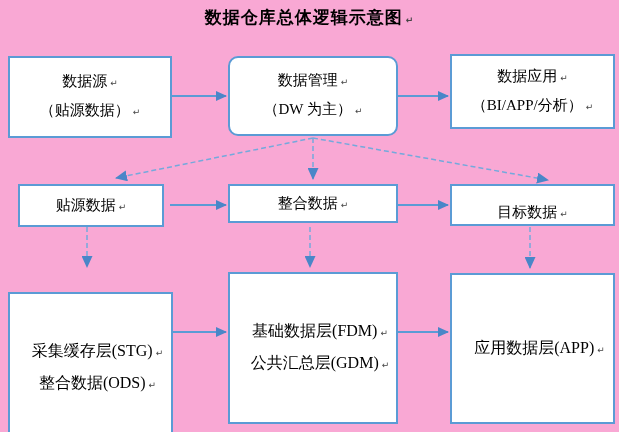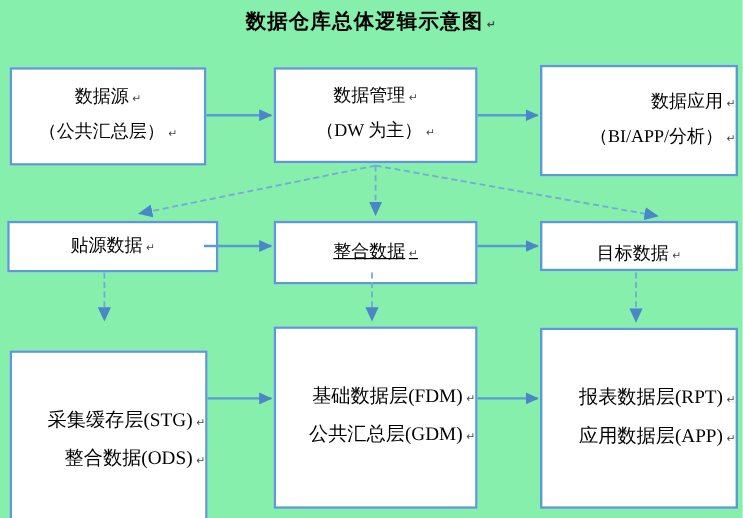--- a/index.html
+++ b/index.html
@@ -1,38 +1,38 @@
 <!DOCTYPE html>
 <html><head>
 <meta charset="utf-8">
 <style>
   html,body{margin:0;padding:0;background:#ffffff;}
   #canvas{
     position:relative;
     width:619px;height:432px;
-    background:#86efac;
+    background:#f9a8d4;
     font-family:"Liberation Serif","DejaVu Serif",serif;
     color:#000000;
     overflow:hidden;
   }
   .title{
     position:absolute;top:6px;left:0;width:619px;
     text-align:center;font-weight:bold;font-size:17px;
     letter-spacing:1px;
   }
   .box{
     position:absolute;
     border:2px solid #5b9bd5;
     background:#ffffff;
     box-sizing:border-box;
     display:flex;flex-direction:column;justify-content:center;
   }
   .box .line{white-space:nowrap;}
   .center .line{text-align:center;}
-  .left .line{text-align:right;padding-left:14px;}
+  .left .line{text-align:center;padding-left:14px;}
   .r1 .line{font-size:15px;line-height:27px;}
   .r2 .line{font-size:15px;line-height:20px;}
   .r3 .line{font-size:16px;line-height:29px;}
   .ret{
     font-size:9px;color:#444;margin-left:3px;
     font-family:"DejaVu Sans",sans-serif;
     vertical-align:baseline;
   }
   svg.overlay{
     position:absolute;top:0;left:0;
@@ -41,57 +41,56 @@
 </style>
 </head>
 <body>
 
 <div id="canvas">
 
   <div class="title"><span>数据仓库总体逻辑示意图</span><span class="ret">↵</span></div>
 
   <div class="box center r1" style="left:8px;top:56px;width:164px;height:82px;">
     <div class="line"><span>数据源</span><span class="ret">↵</span></div>
-    <div class="line"><span>（公共汇总层）</span><span class="ret">↵</span></div>
+    <div class="line"><span>（贴源数据）</span><span class="ret">↵</span></div>
   </div>
 
-  <div class="box center r1" style="left:228px;top:56px;width:170px;height:80px;">
+  <div class="box center r1" style="left:228px;top:56px;width:170px;height:80px;border-radius:10px;">
     <div class="line"><span>数据管理</span><span class="ret">↵</span></div>
     <div class="line"><span>（DW 为主）</span><span class="ret">↵</span></div>
   </div>
 
-  <div class="box center r1" style="left:450px;top:54px;width:165px;height:93px;align-items:flex-end;">
+  <div class="box center r1" style="left:450px;top:54px;width:165px;height:75px;">
     <div class="line"><span>数据应用</span><span class="ret">↵</span></div>
     <div class="line"><span>（BI/APP/分析）</span><span class="ret">↵</span></div>
   </div>
 
-  <div class="box center r2" style="left:6px;top:184px;width:176px;height:43px;">
+  <div class="box center r2" style="left:18px;top:184px;width:146px;height:43px;">
     <div class="line"><span>贴源数据</span><span class="ret">↵</span></div>
   </div>
 
-  <div class="box center r2" style="left:228px;top:184px;width:170px;height:53px;text-decoration:underline;">
+  <div class="box center r2" style="left:228px;top:184px;width:170px;height:39px;">
     <div class="line"><span>整合数据</span><span class="ret">↵</span></div>
   </div>
 
   <div class="box center r2" style="left:450px;top:184px;width:165px;height:42px;justify-content:flex-end;">
     <div class="line"><span>目标数据</span><span class="ret">↵</span></div>
   </div>
 
   <div class="box left r3" style="left:8px;top:272px;width:165px;height:152px;margin-top:20px;">
     <div class="line"><span>采集缓存层(STG)</span><span class="ret">↵</span></div>
     <div class="line"><span>整合数据(ODS)</span><span class="ret">↵</span></div>
   </div>
 
   <div class="box left r3" style="left:228px;top:272px;width:170px;height:152px;">
     <div class="line"><span>基础数据层(FDM)</span><span class="ret">↵</span></div>
     <div class="line"><span>公共汇总层(GDM)</span><span class="ret">↵</span></div>
   </div>
 
   <div class="box left r3" style="left:450px;top:273px;width:165px;height:151px;">
-    <div class="line"><span>报表数据层(RPT)</span><span class="ret">↵</span></div>
     <div class="line"><span>应用数据层(APP)</span><span class="ret">↵</span></div>
   </div>
 
   <svg class="overlay" width="619" height="432" viewBox="0 0 619 432">
     <defs>
       <marker id="ah-solid" markerUnits="userSpaceOnUse" markerWidth="12" markerHeight="10" refX="10" refY="5" orient="auto">
         <path d="M0,0 L11,5 L0,10 z" fill="#4a86c8"></path>
       </marker>
       <marker id="ah-dash" markerUnits="userSpaceOnUse" markerWidth="13" markerHeight="11" refX="11" refY="5.5" orient="auto">
         <path d="M0,0 L12,5.5 L0,11 z" fill="#4a86c8"></path>

